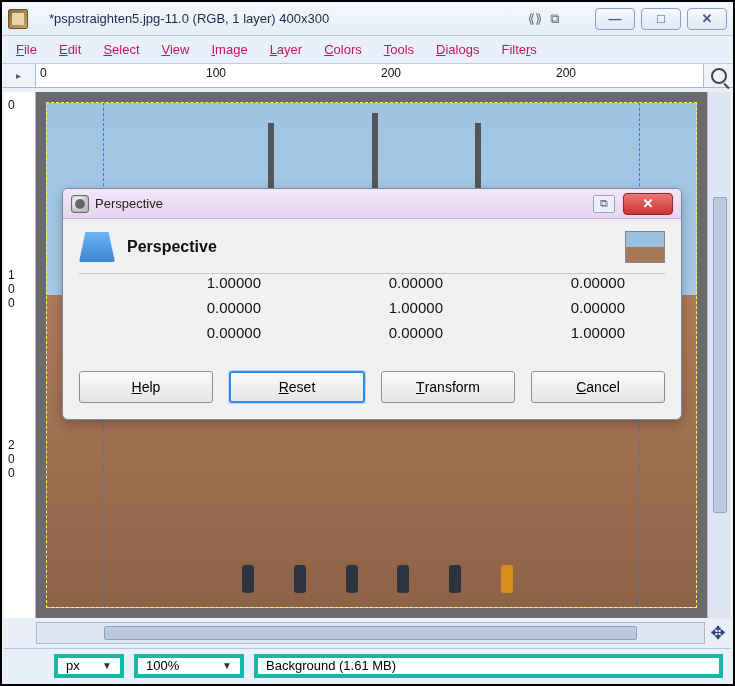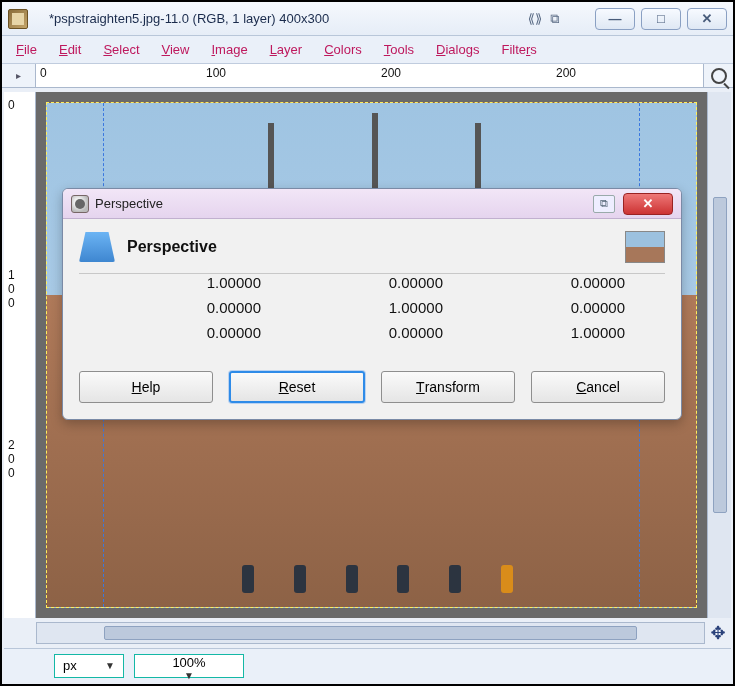--- a/index.html
+++ b/index.html
@@ -41,23 +41,23 @@
     .guide-v { position:absolute; top:0; bottom:0; width:0; border-left:1px dashed #3a78e0; }
     .guide-v.g1{left:56px}.guide-v.g2{right:56px}
     .vscroll { width:24px; background:#dfe6f1; border-left:1px solid #aab8cd; display:flex; align-items:center; justify-content:center; }
     .vscroll-thumb { width:14px; height:60%; background:#bcc9dc; border:1px solid #8ea2c0; border-radius:2px; }
 
     .bottom-scroll-row { position:absolute; left:34px; right:28px; bottom:40px; height:22px; background:#dfe6f1; border:1px solid #aab8cd; display:flex; align-items:center; }
     .hscroll-thumb { margin:0 auto; width:80%; height:14px; background:#bcc9dc; border:1px solid #8ea2c0; border-radius:2px; }
     .move-icon { position:absolute; right:4px; bottom:40px; width:22px; height:22px; display:flex; align-items:center; justify-content:center; color:#2a417a; font-size:18px; }
 
     .statusbar { position:absolute; left:2px; right:2px; bottom:2px; height:34px; background:#eaf0f9; border-top:1px solid #b9c6d9; display:flex; align-items:center; padding:0 8px; gap:10px; }
-    .stat-field { height:24px; border:1px solid #14b8a6; background:#fff; display:flex; align-items:center; padding:0 8px; }
+    .stat-field { height:24px; border:4px solid #14b8a6; background:#fff; display:flex; align-items:center; padding:0 8px; }
     .stat-field.unit { width:70px; justify-content:space-between; }
-    .stat-field.zoom { width:110px; justify-content:space-between;flex-direction:column; }
+    .stat-field.zoom { width:110px; justify-content:space-between; }
     .stat-field.wide { flex:1; }
     .dd-arrow { font-size:10px; color:#333; }
 
     .dialog { position:absolute; left:60px; top:186px; width:620px; background:#f1f1f1; border:1px solid #7a8aa6; border-radius:6px; box-shadow:0 4px 12px rgba(0,0,0,.25); overflow:hidden; }
     .dialog-titlebar { height:30px; background:linear-gradient(#f2e6f7,#e5d4ee); display:flex; align-items:center; padding:0 8px; gap:6px; border-bottom:1px solid #c1b0cf; }
     .gimp-icon { width:18px; height:18px; border:1px solid #766; background:radial-gradient(circle at 40% 40%, #eee 30%, #bbb 70%); border-radius:3px; position:relative;}
     .gimp-icon::after{content:"";position:absolute;left:3px;top:3px;width:10px;height:10px;border-radius:50%;background:#666;}
     .dlg-title-text { color:#222; font-size:13px; }
     .dlg-right { margin-left:auto; display:flex; gap:8px; align-items:center; }
     .dlg-min { width:22px; height:18px; border:1px solid #9aa; background:#eef; display:flex; align-items:center; justify-content:center; font-size:11px; color:#567; border-radius:2px; }
@@ -160,20 +160,23 @@
   <div class="statusbar">
     <div style="width:32px"></div>
     <div class="stat-field unit">
       <span>px</span>
       <span class="dd-arrow">▼</span>
     </div>
     <div class="stat-field zoom">
       <span>100%</span>
       <span class="dd-arrow">▼</span>
     </div>
+    <div class="stat-field wide">
+      <span>Background (1.61 MB)</span>
+    </div>
   </div>
 
   <div class="dialog">
     <div class="dialog-titlebar">
       <div class="gimp-icon"></div>
       <span class="dlg-title-text">Perspective</span>
       <div class="dlg-right">
         <div class="dlg-min">⧉</div>
         <div class="dlg-close">✕</div>
       </div>

